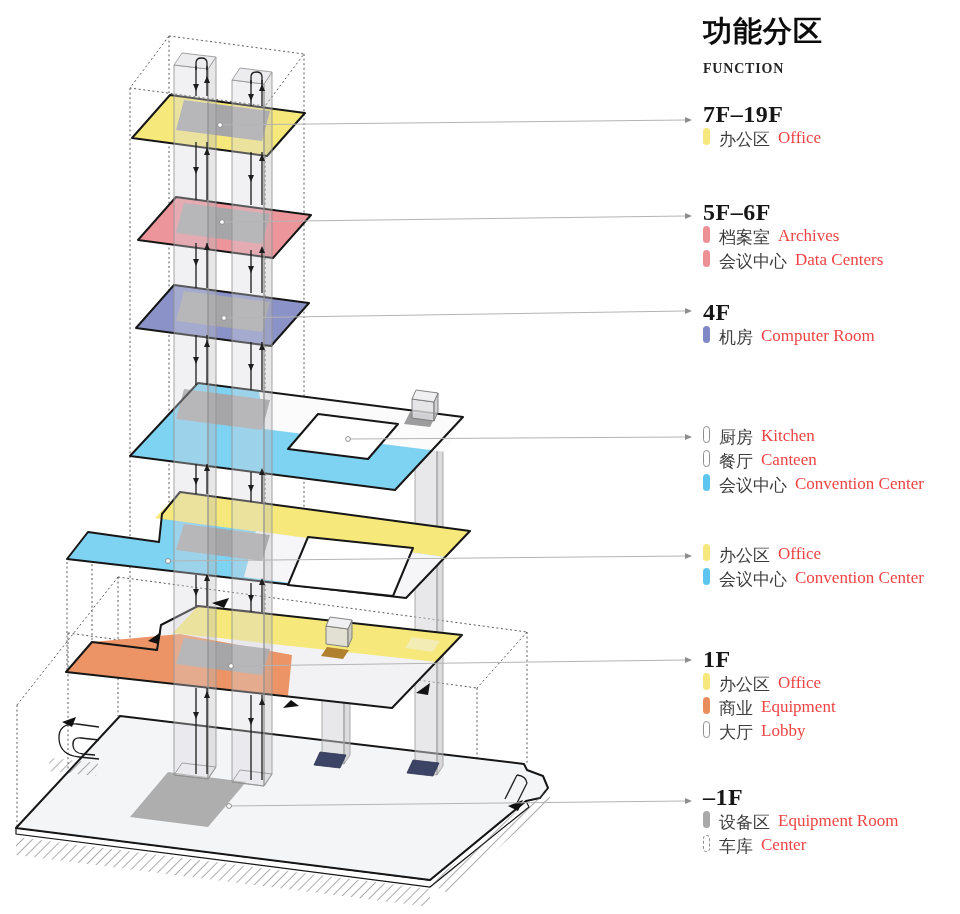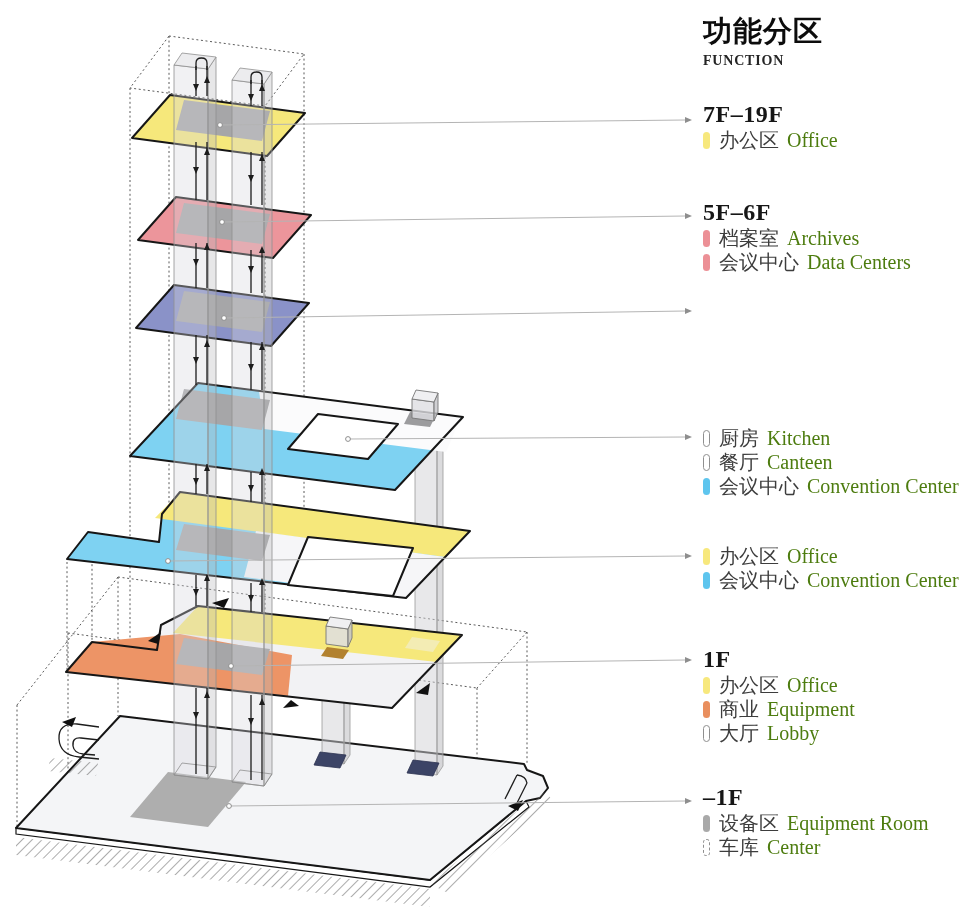--- a/index.html
+++ b/index.html
@@ -8,29 +8,29 @@
   svg{position:absolute;top:0;left:0;}
   
   .dash{fill:none;stroke:#5b5b5b;stroke-width:1;stroke-dasharray:2 2.6;}
   .plo{fill:none;stroke:#161616;stroke-width:2;stroke-linejoin:round;}
   .circ{fill:none;stroke:#1c1c1c;stroke-width:1.3;}
   .ldr{stroke:#b4b4b4;stroke-width:1;}
   
   .legend{position:absolute;left:703px;top:0;width:255px;height:914px;}
   .ttl{position:absolute;top:12px;left:0;}
   .ttl h1{margin:0;font-size:29px;font-weight:bold;color:#0c0c0c;letter-spacing:1px;}
-  .ttl .sub{margin-top:1px;font-size:14px;font-weight:600;color:#242424;letter-spacing:.8px;}
+  .ttl .sub{margin-top:9px;font-size:14px;font-weight:600;color:#242424;letter-spacing:.8px;}
   .grp{position:absolute;left:0;width:255px;}
   .flr{font-size:24px;font-weight:bold;color:#161616;letter-spacing:.5px;line-height:21px;margin-bottom:3px;}
-  .row{display:flex;align-items:center;height:24px;font-size:20px;white-space:nowrap;}
+  .row{display:flex;height:24px;font-size:17px;white-space:nowrap;}
   .sw{display:inline-block;width:7px;height:17px;border-radius:3.5px;margin-right:9px;flex:0 0 auto;}
   .sw.out{background:#fff;border:1.5px solid #8f8f8f;width:5px;height:15px;}
   .sw.dsh{background:#fff;border:1.5px dashed #8f8f8f;width:5px;height:15px;}
   .zh{color:#3d3d3d;}
-  .en{color:#4d7c0f;margin-left:8px;}
+  .en{color:#ef4444;margin-left:8px;}
 </style>
 </head>
 <body>
 
 <div class="page">
 
 <svg width="960" height="914" viewBox="0 0 960 914">
   <defs>
     <pattern id="hatch" patternUnits="userSpaceOnUse" width="7" height="7" patternTransform="rotate(45)">
       <line x1="0" y1="0" x2="0" y2="7" stroke="#5a5a5a" stroke-width="1"></line>
@@ -217,20 +217,28 @@
       <span class="zh">档案室</span>
       <span class="en">Archives</span>
     </div>
     <div class="row">
       <span class="sw" style="background: rgb(236, 144, 150);"></span>
       <span class="zh">会议中心</span>
       <span class="en">Data Centers</span>
     </div>
   </div>
 
+  <div class="grp" style="top:302px">
+    <div class="flr">4F</div>
+    <div class="row">
+      <span class="sw" style="background: rgb(127, 136, 197);"></span>
+      <span class="zh">机房</span>
+      <span class="en">Computer Room</span>
+    </div>
+  </div>
 
   <div class="grp" style="top:426px">
     <div class="row">
       <span class="sw out"></span>
       <span class="zh">厨房</span>
       <span class="en">Kitchen</span>
     </div>
     <div class="row">
       <span class="sw out"></span>
       <span class="zh">餐厅</span>

